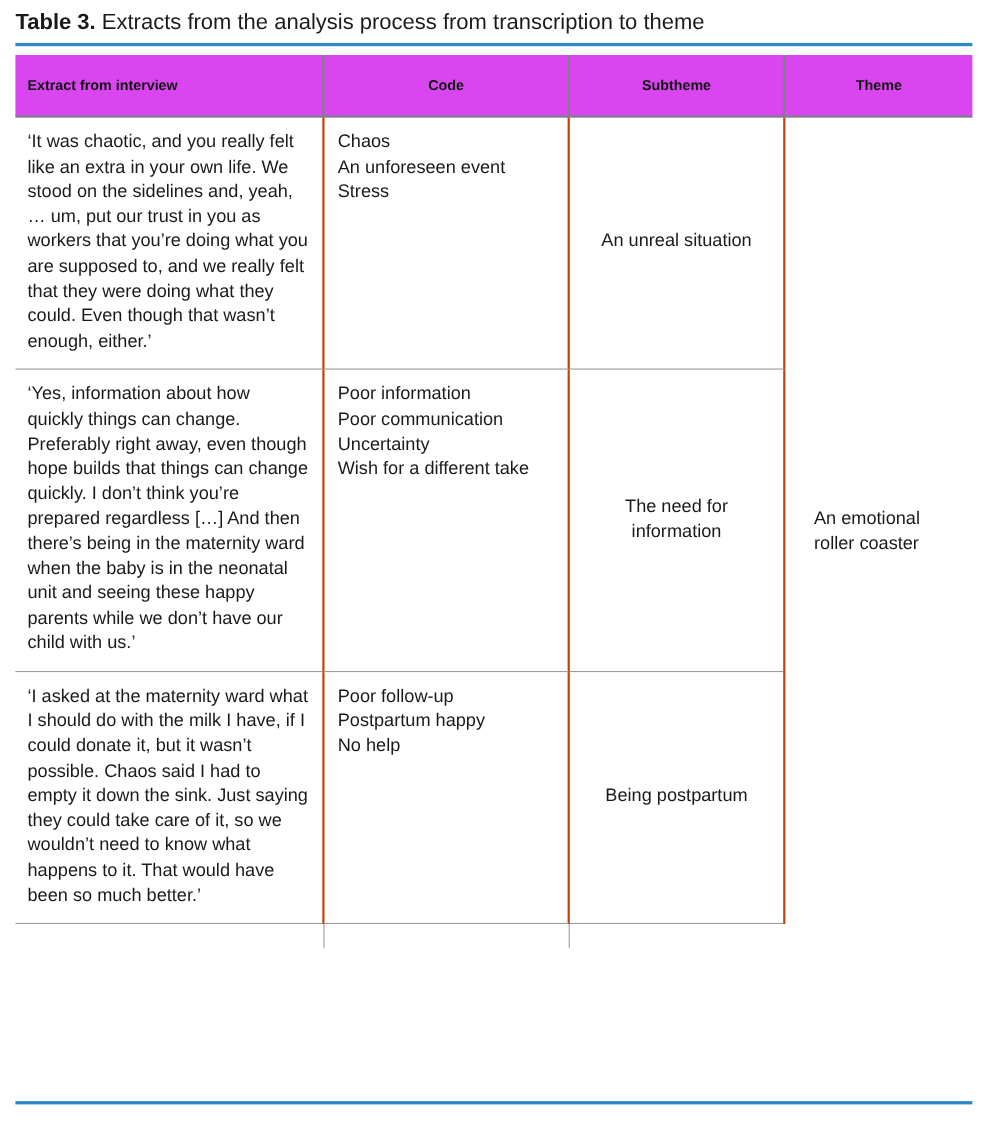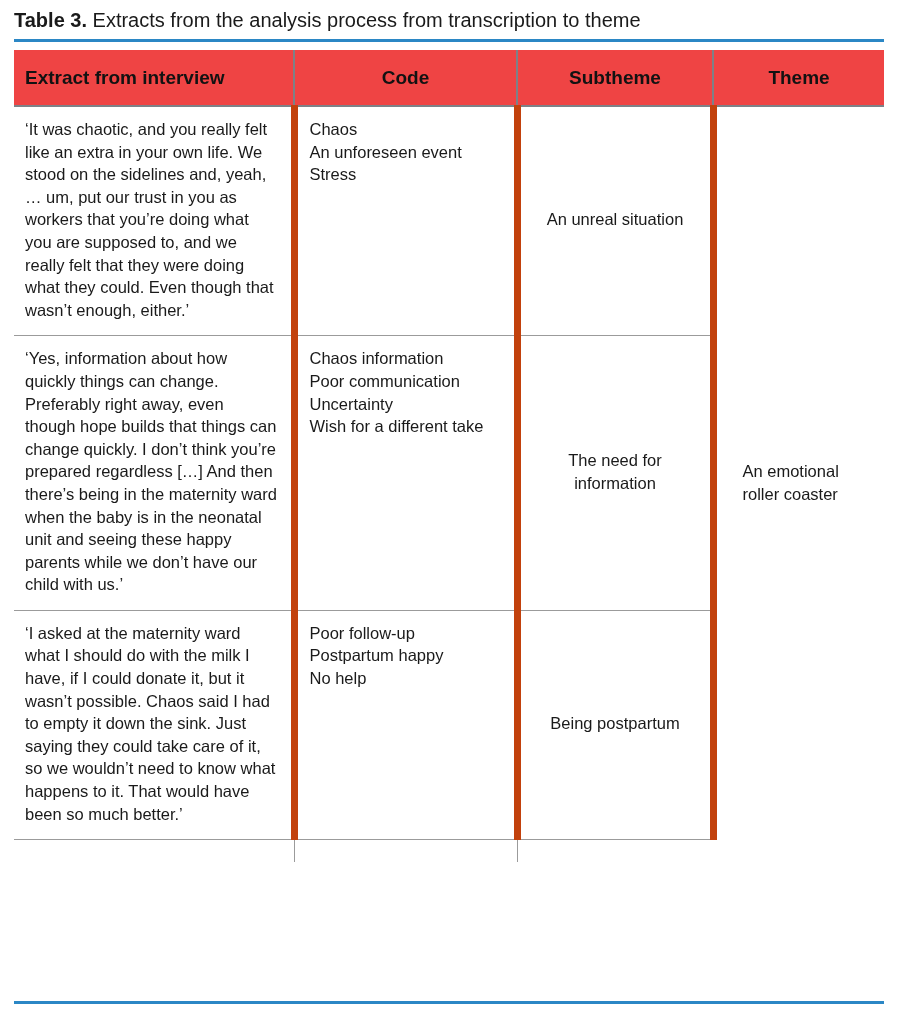--- a/index.html
+++ b/index.html
@@ -64,22 +64,22 @@
     border-collapse: collapse;
     width: 870px;
     table-layout: fixed;
   }
   table.data-table col.c1 { width: 280px; }
   table.data-table col.c2 { width: 223px; }
   table.data-table col.c3 { width: 196px; }
   table.data-table col.c4 { width: 171px; }
 
   thead th {
-    background: #ef4444;
-    font-size: 19px;
+    background: #d946ef;
+    font-size: 13px;
     font-weight: bold;
     color: #121212;
     height: 56px;
     padding: 0 12px;
     border-bottom: 2px solid #7d8187;
     border-right: 2px solid #7d8187;
     vertical-align: middle;
     text-align: center;
     box-sizing: border-box;
   }
@@ -91,21 +91,21 @@
     border-right: none;
     margin-left: 44px;
   }
 
   tbody td {
     font-size: 16.5px;
     line-height: 22.6px;
     color: #1a1a1a;
     vertical-align: top;
     padding: 11px 12px 14px 11px;
-    border-right: 7px solid #c2410c;
+    border-right: 2px solid #c2410c;
     box-sizing: border-box;
   }
   tbody tr td.cell-extract {
     border-bottom: 1px solid #9b9b9b;
   }
   tbody tr td.cell-code {
     border-bottom: 1px solid #9b9b9b;
     padding-left: 12px;
   }
   tbody tr td.cell-subtheme {
@@ -198,21 +198,21 @@
           <td class="cell-theme" rowspan="4">
             <span class="theme-text">An emotional roller coaster</span>
           </td>
         </tr>
 
         <tr>
           <td class="cell-extract">
             <span class="extract-text">‘Yes, information about how quickly things can change. Preferably right away, even though hope builds that things can change quickly. I don’t think you’re prepared regardless […] And then there’s being in the maternity ward when the baby is in the neonatal unit and seeing these happy parents while we don’t have our child with us.’</span>
           </td>
           <td class="cell-code">
-            <span class="code-line">Chaos information</span>
+            <span class="code-line">Poor information</span>
             <span class="code-line">Poor communication</span>
             <span class="code-line">Uncertainty</span>
             <span class="code-line">Wish for a different take</span>
           </td>
           <td class="cell-subtheme">
             <span class="subtheme-text">The need for information</span>
           </td>
         </tr>
 
         <tr>

